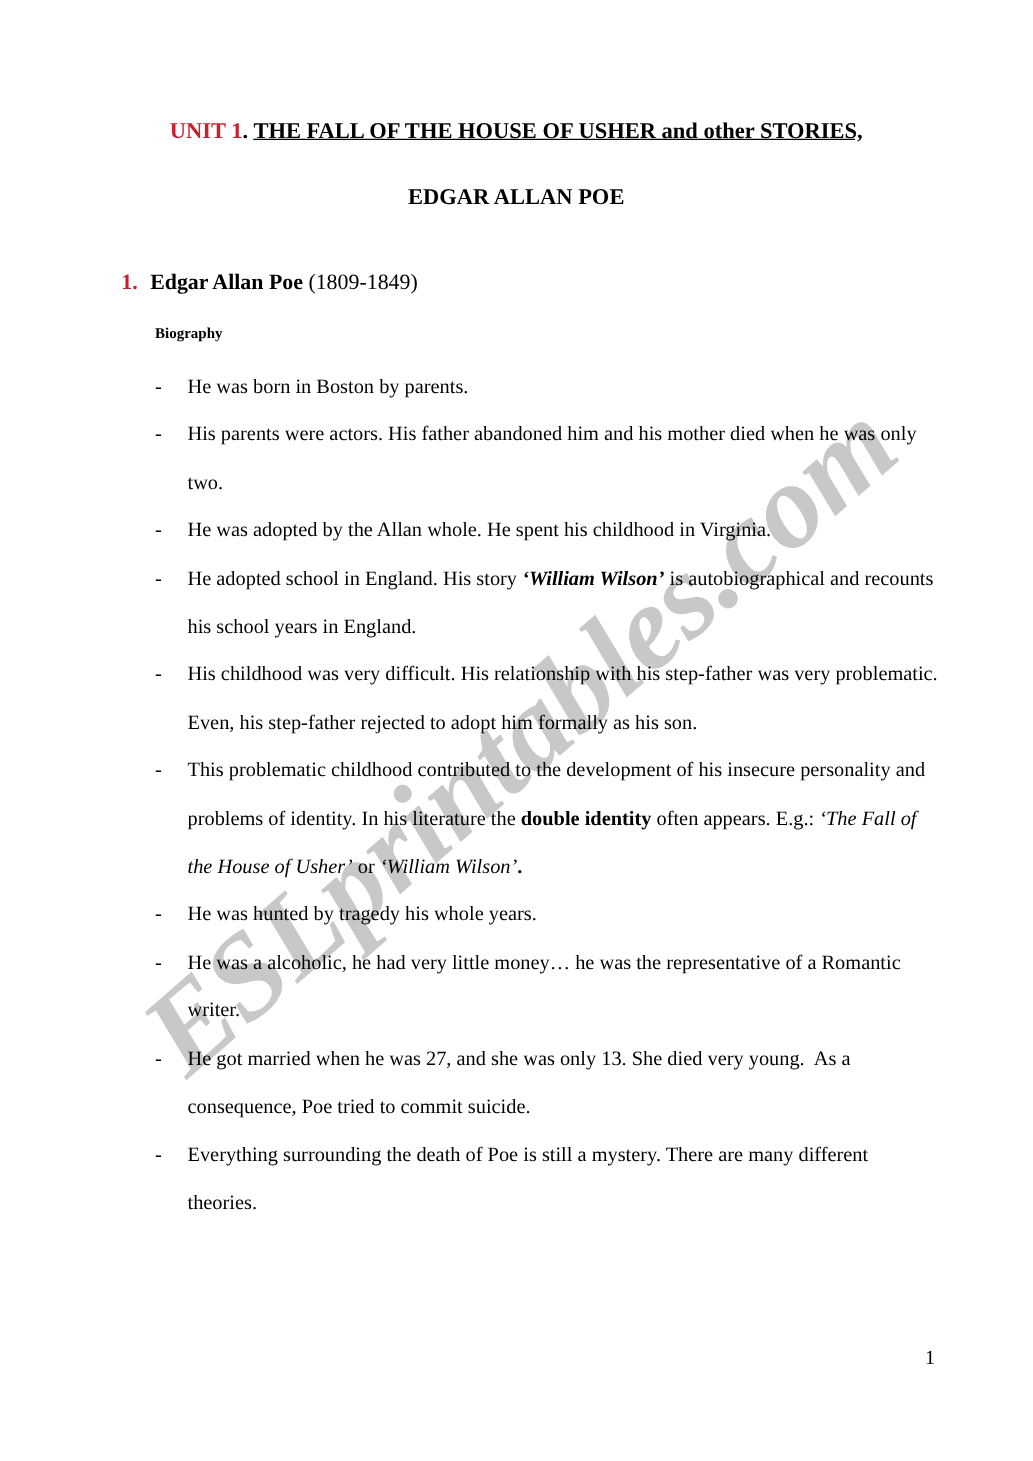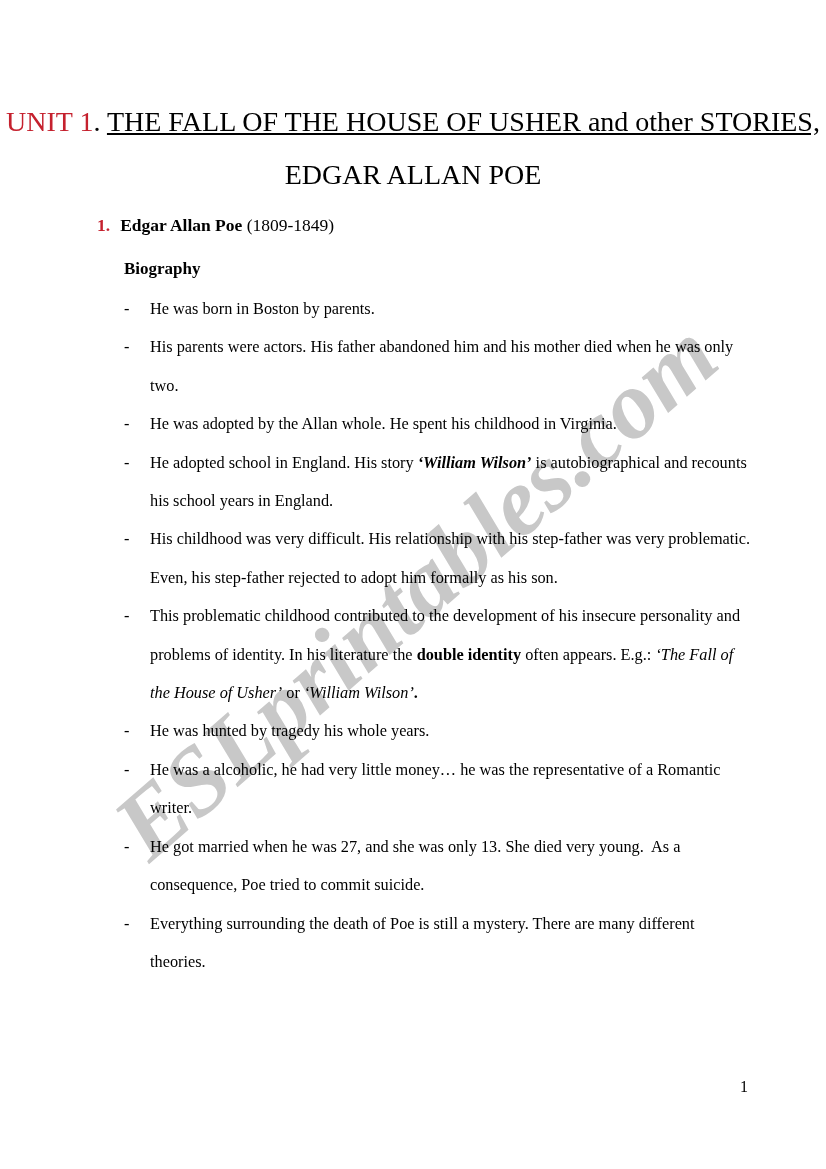--- a/index.html
+++ b/index.html
@@ -27,47 +27,47 @@
     color: var(--wm-color);
     white-space: nowrap;
     z-index: 0;
     user-select: none;
   }
 
   .layer { position: absolute; z-index: 1; }
 
   
   .title-block {
-    top: 110px;
+    top: 93px;
     left: 0;
     width: 100%;
     text-align: center;
-    font-size: 28px;
-    font-weight: normal;
+    font-size: 18px;
+    font-weight: bold;
     line-height: 23px;
   }
   .title-line2 { margin-top: 30px; }
   .u { text-decoration: underline; }
   .red { color: var(--accent); }
 
   
   .section-heading {
     top: 215px;
     left: 97px;
     font-size: 17.5px;
   }
   .section-number { font-weight: bold; color: var(--accent); margin-right: 10px; }
   .section-name { font-weight: bold; }
   .section-years { font-weight: normal; }
 
   
   .subheading {
     top: 259px;
     left: 124px;
-    font-size: 17px;
+    font-size: 12px;
     font-weight: bold;
   }
 
   
   .biography-list {
     top: 290px;
     left: 124px;
     margin: 0;
     padding: 0;
     list-style: none;

